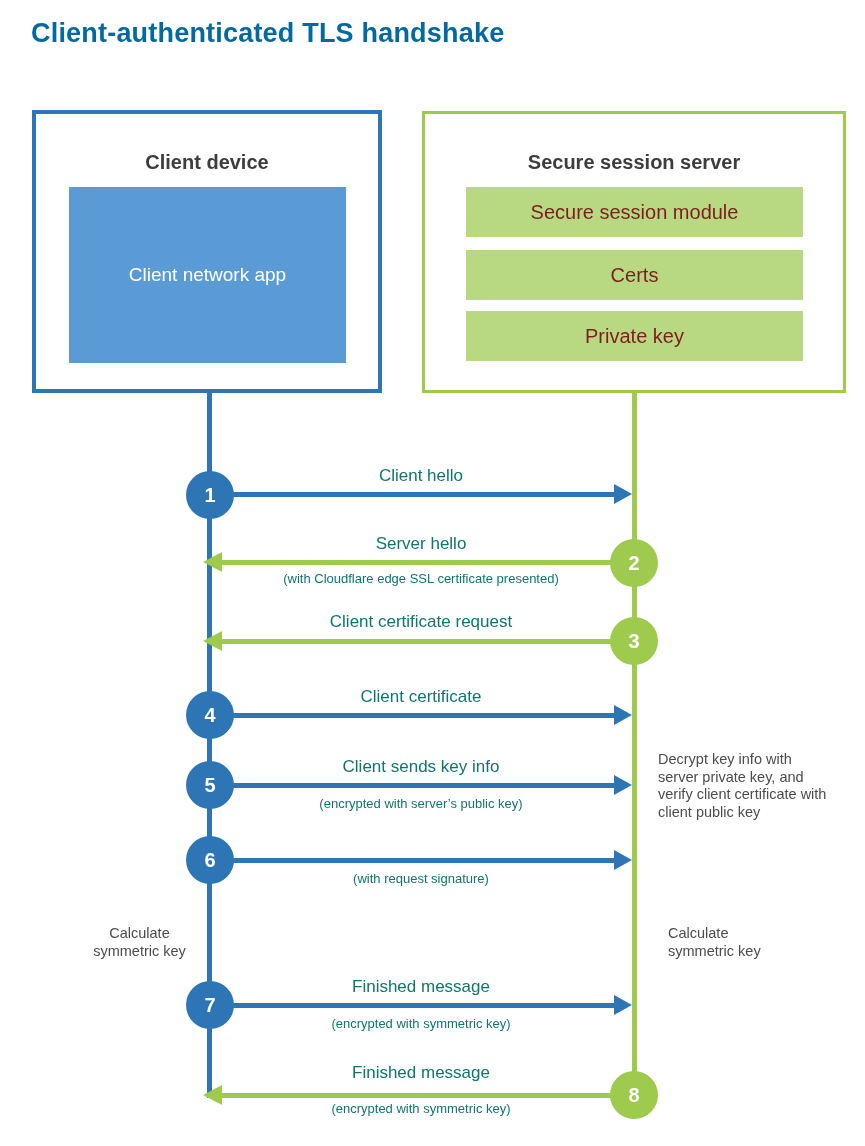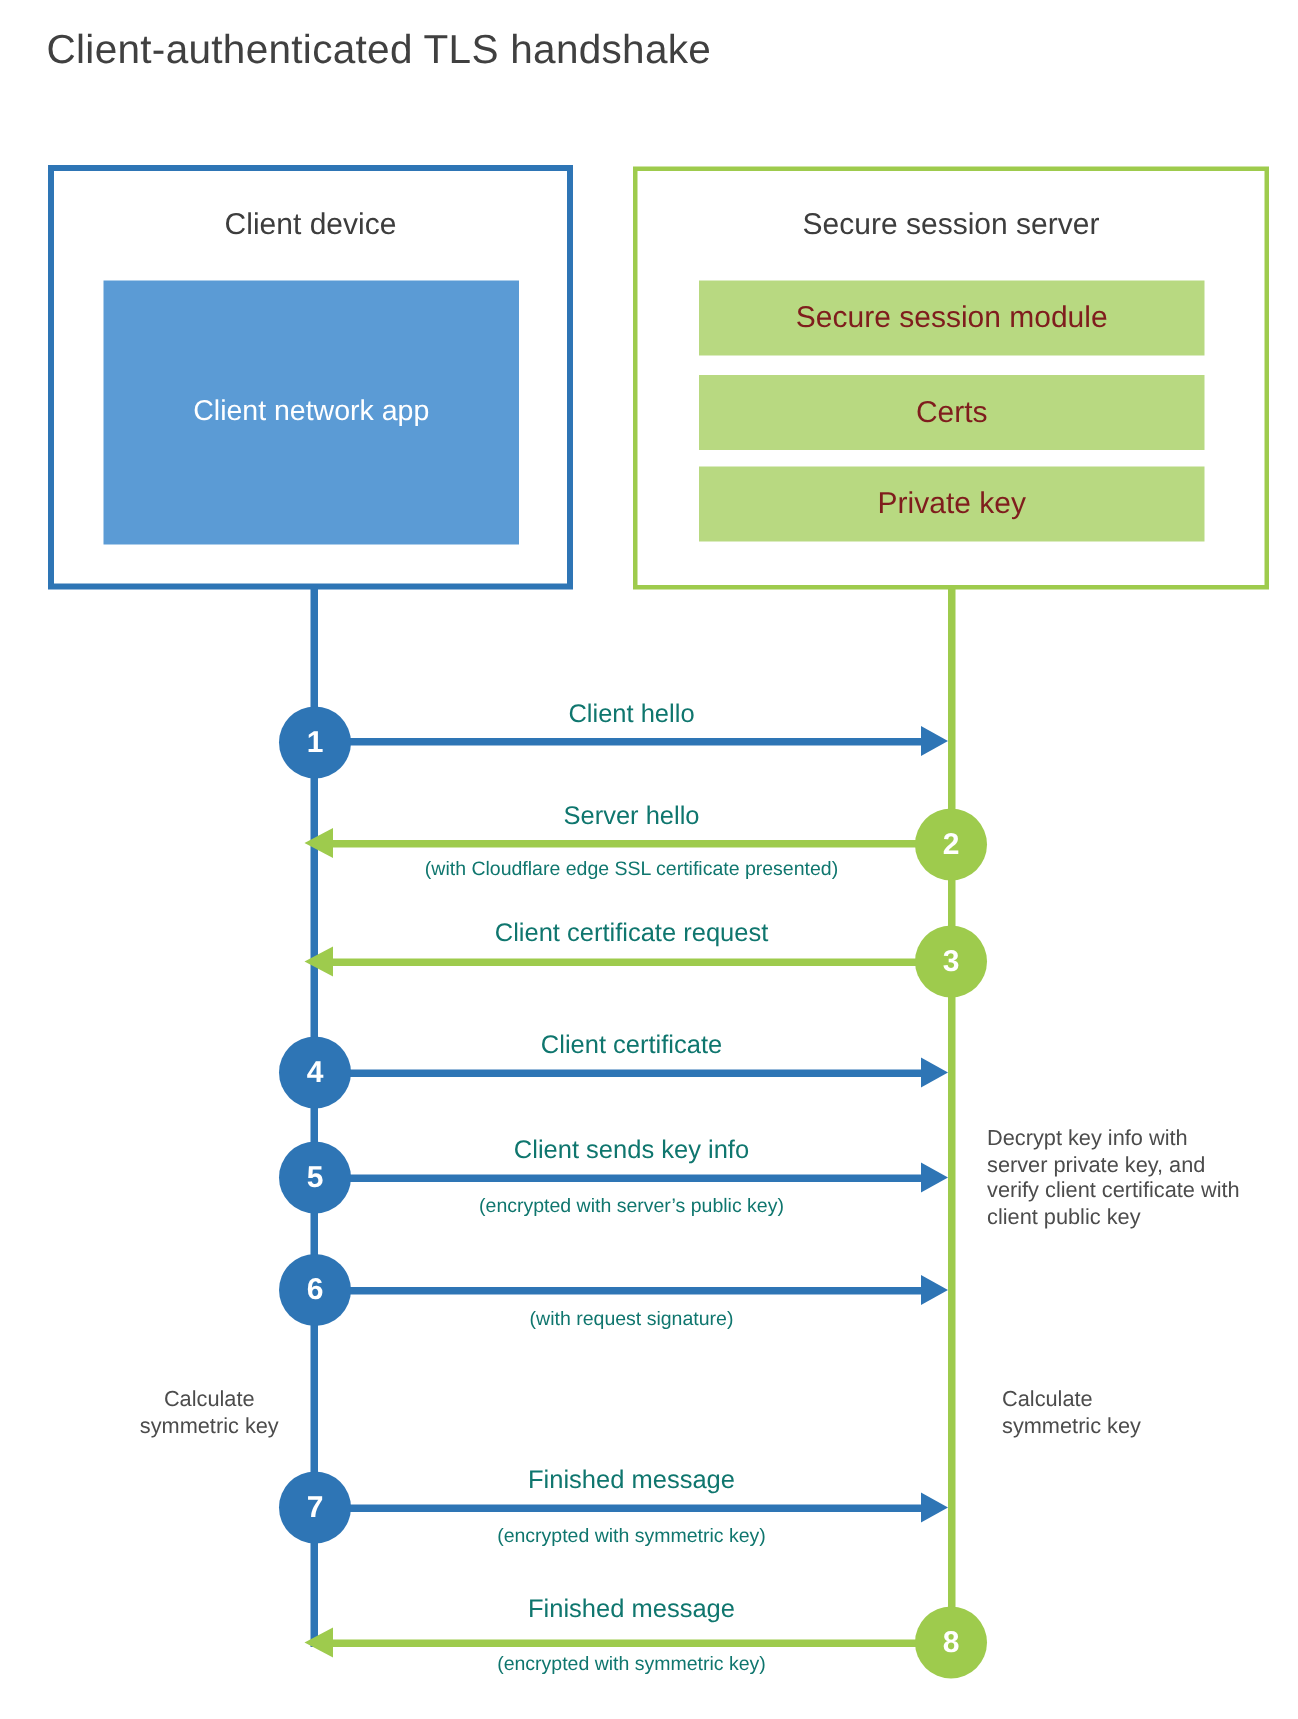--- a/index.html
+++ b/index.html
@@ -2,27 +2,27 @@
 <html><head>
 <meta charset="utf-8">
 <style>
   html, body { margin:0; padding:0; background:#ffffff; }
   .canvas {
     position:relative; width:865px; height:1146px; background:#fff;
     font-family:"Liberation Sans","DejaVu Sans",sans-serif; overflow:hidden;
     --blue:#2e75b5; --blue-fill:#5b9bd5; --green:#9ecb4d; --green-fill:#b8d981;
   }
   .title {
-    position:absolute; left:31px; top:18px; font-size:27px; font-weight:400;
-    color:#404040; letter-spacing:.2px; white-space:nowrap;
+    position:absolute; left:31px; top:18px; font-size:27px; font-weight:700;
+    color:#0369a1; letter-spacing:.2px; white-space:nowrap;
   }
   .box { position:absolute; background:#fff; box-sizing:border-box; }
   .client-box { left:32px; top:110px; width:350px; height:283px; border:4px solid var(--blue); }
   .server-box { left:422px; top:111px; width:424px; height:282px; border:3px solid var(--green); }
-  .box-title { text-align:center; font-weight:normal; font-size:20px; color:#3d3d3d; margin-top:25px; }
+  .box-title { text-align:center; font-weight:bold; font-size:20px; color:#3d3d3d; margin-top:37px; }
   .client-app {
     position:absolute; left:33px; top:73px; width:277px; height:176px;
     background:var(--blue-fill); color:#fff; font-size:19px;
     display:flex; align-items:center; justify-content:center; text-align:center;
   }
   .client-app span { display:block; width:170px; line-height:26px; }
   .server-bar {
     position:absolute; left:41px; width:337px; height:50px; background:var(--green-fill);
     color:#7f1d1d; font-size:20px; display:flex; align-items:center; justify-content:center;
   }

